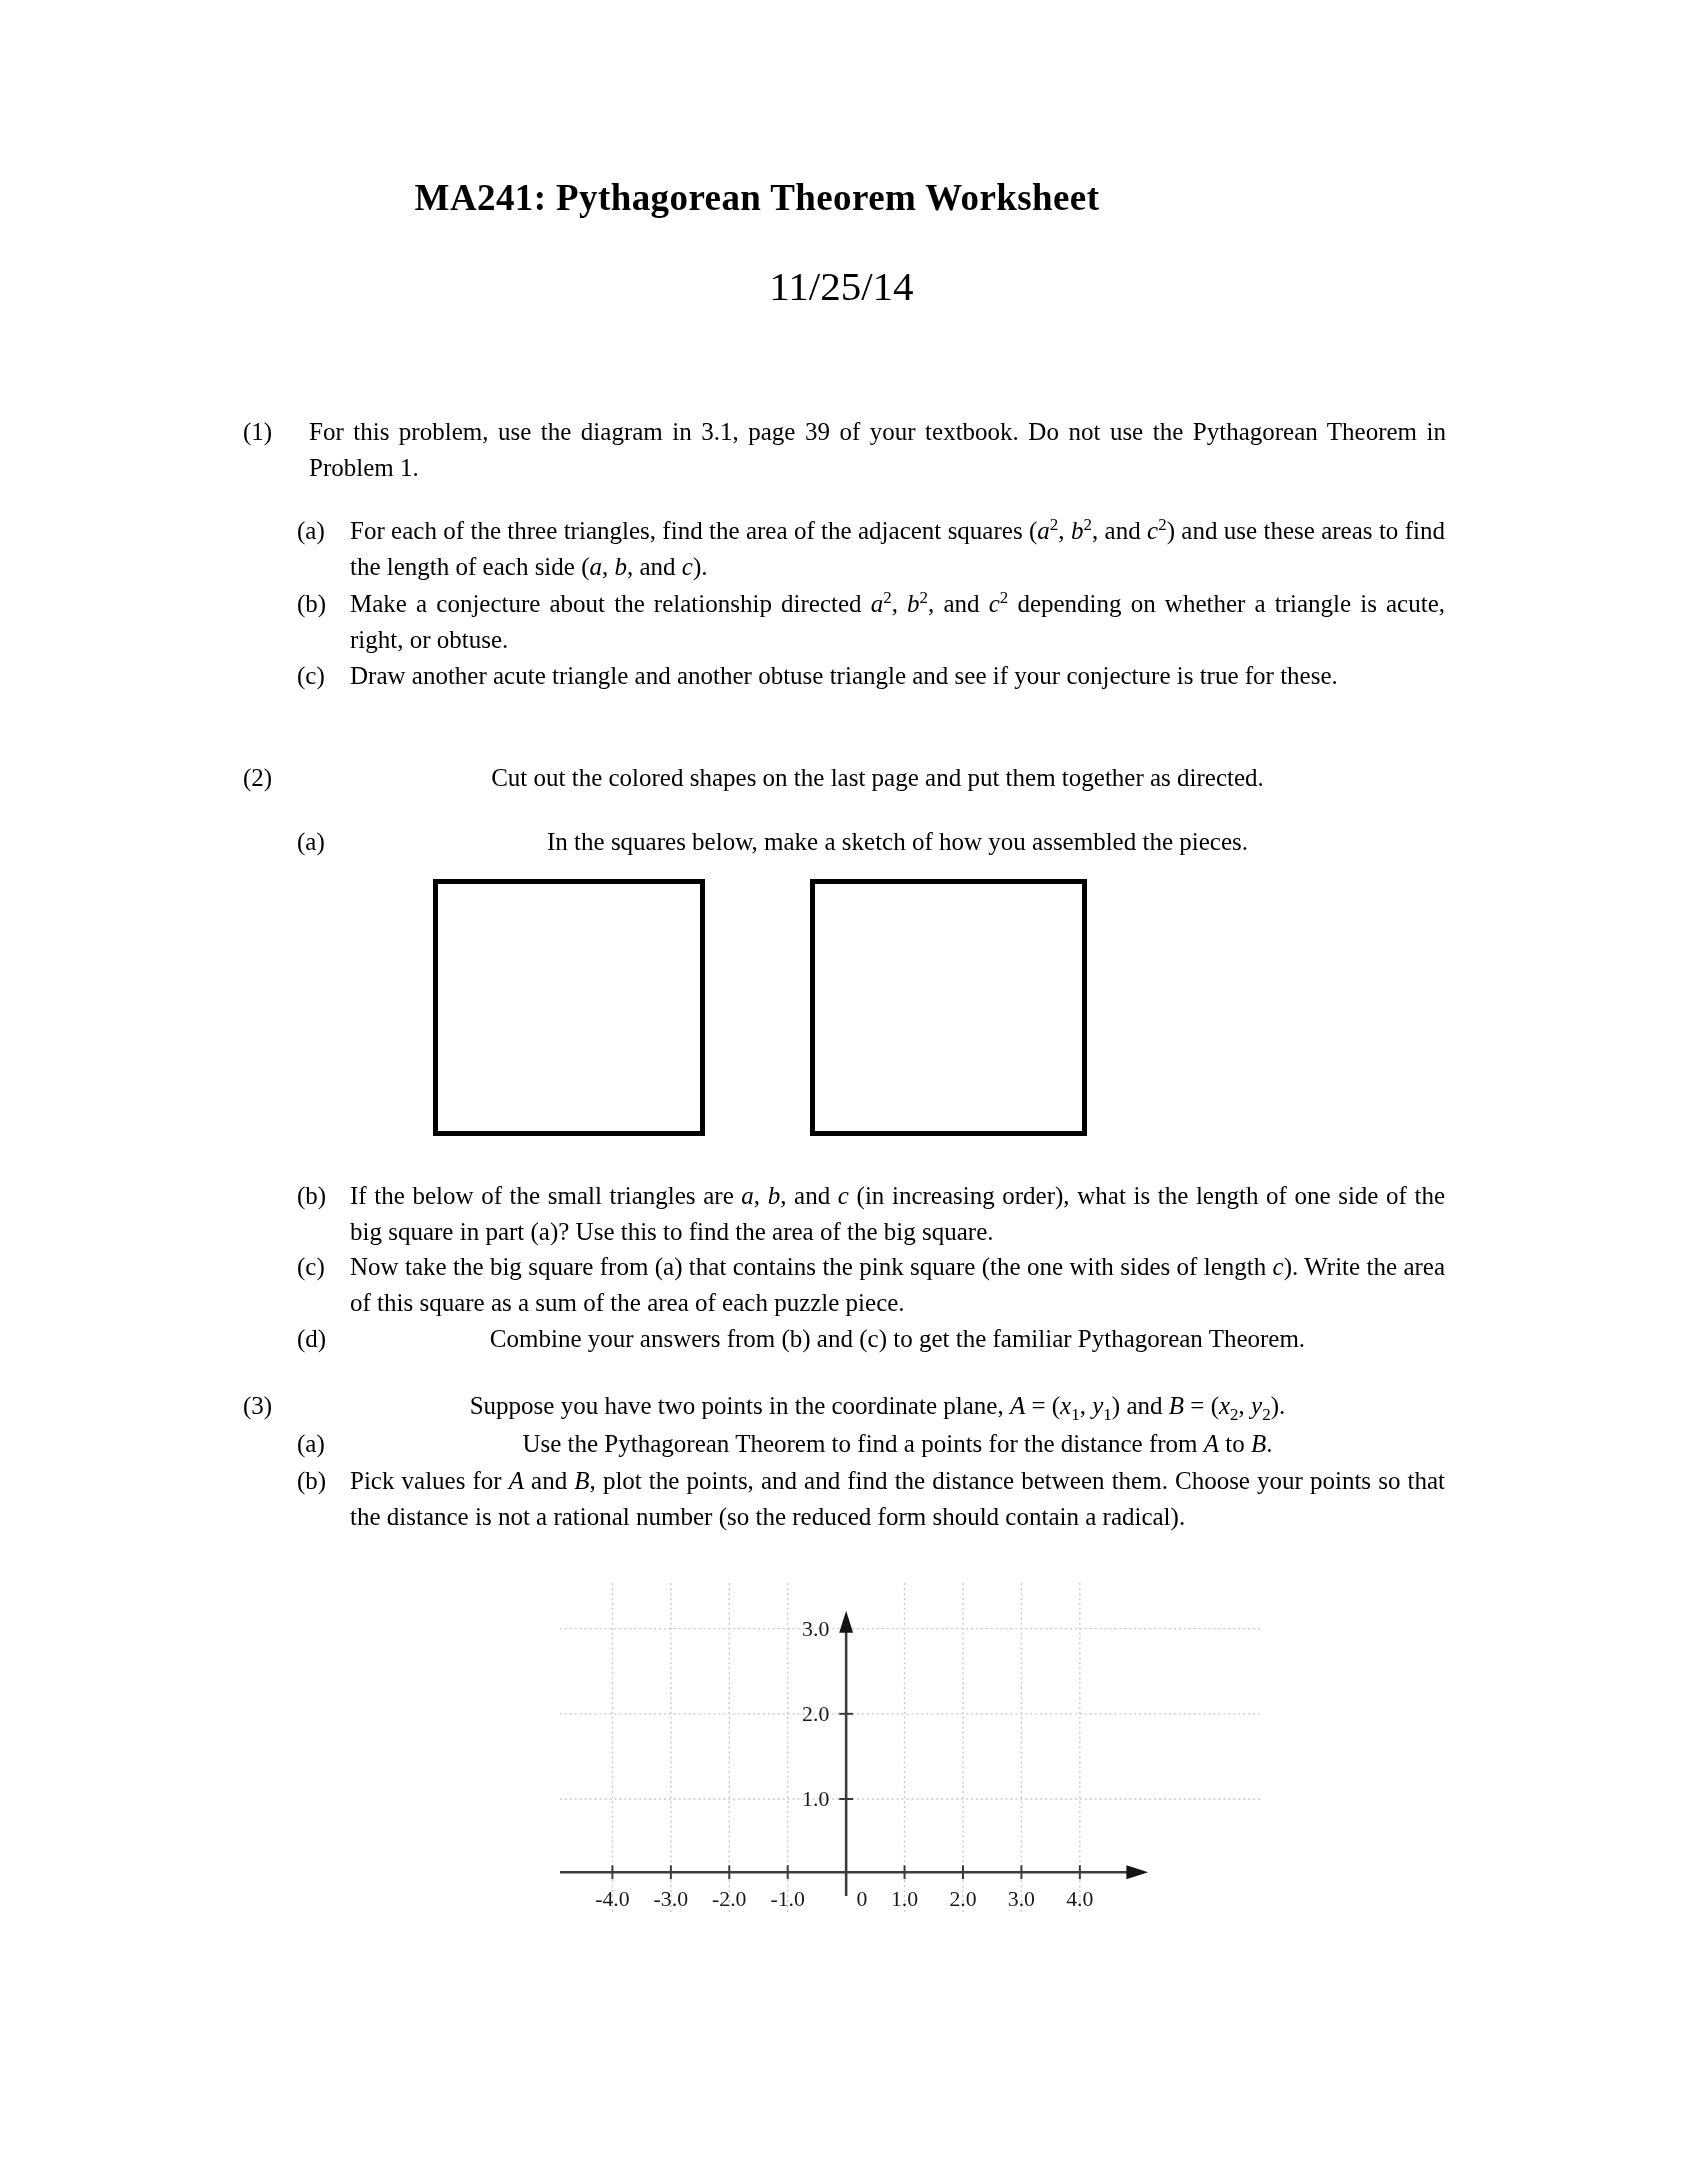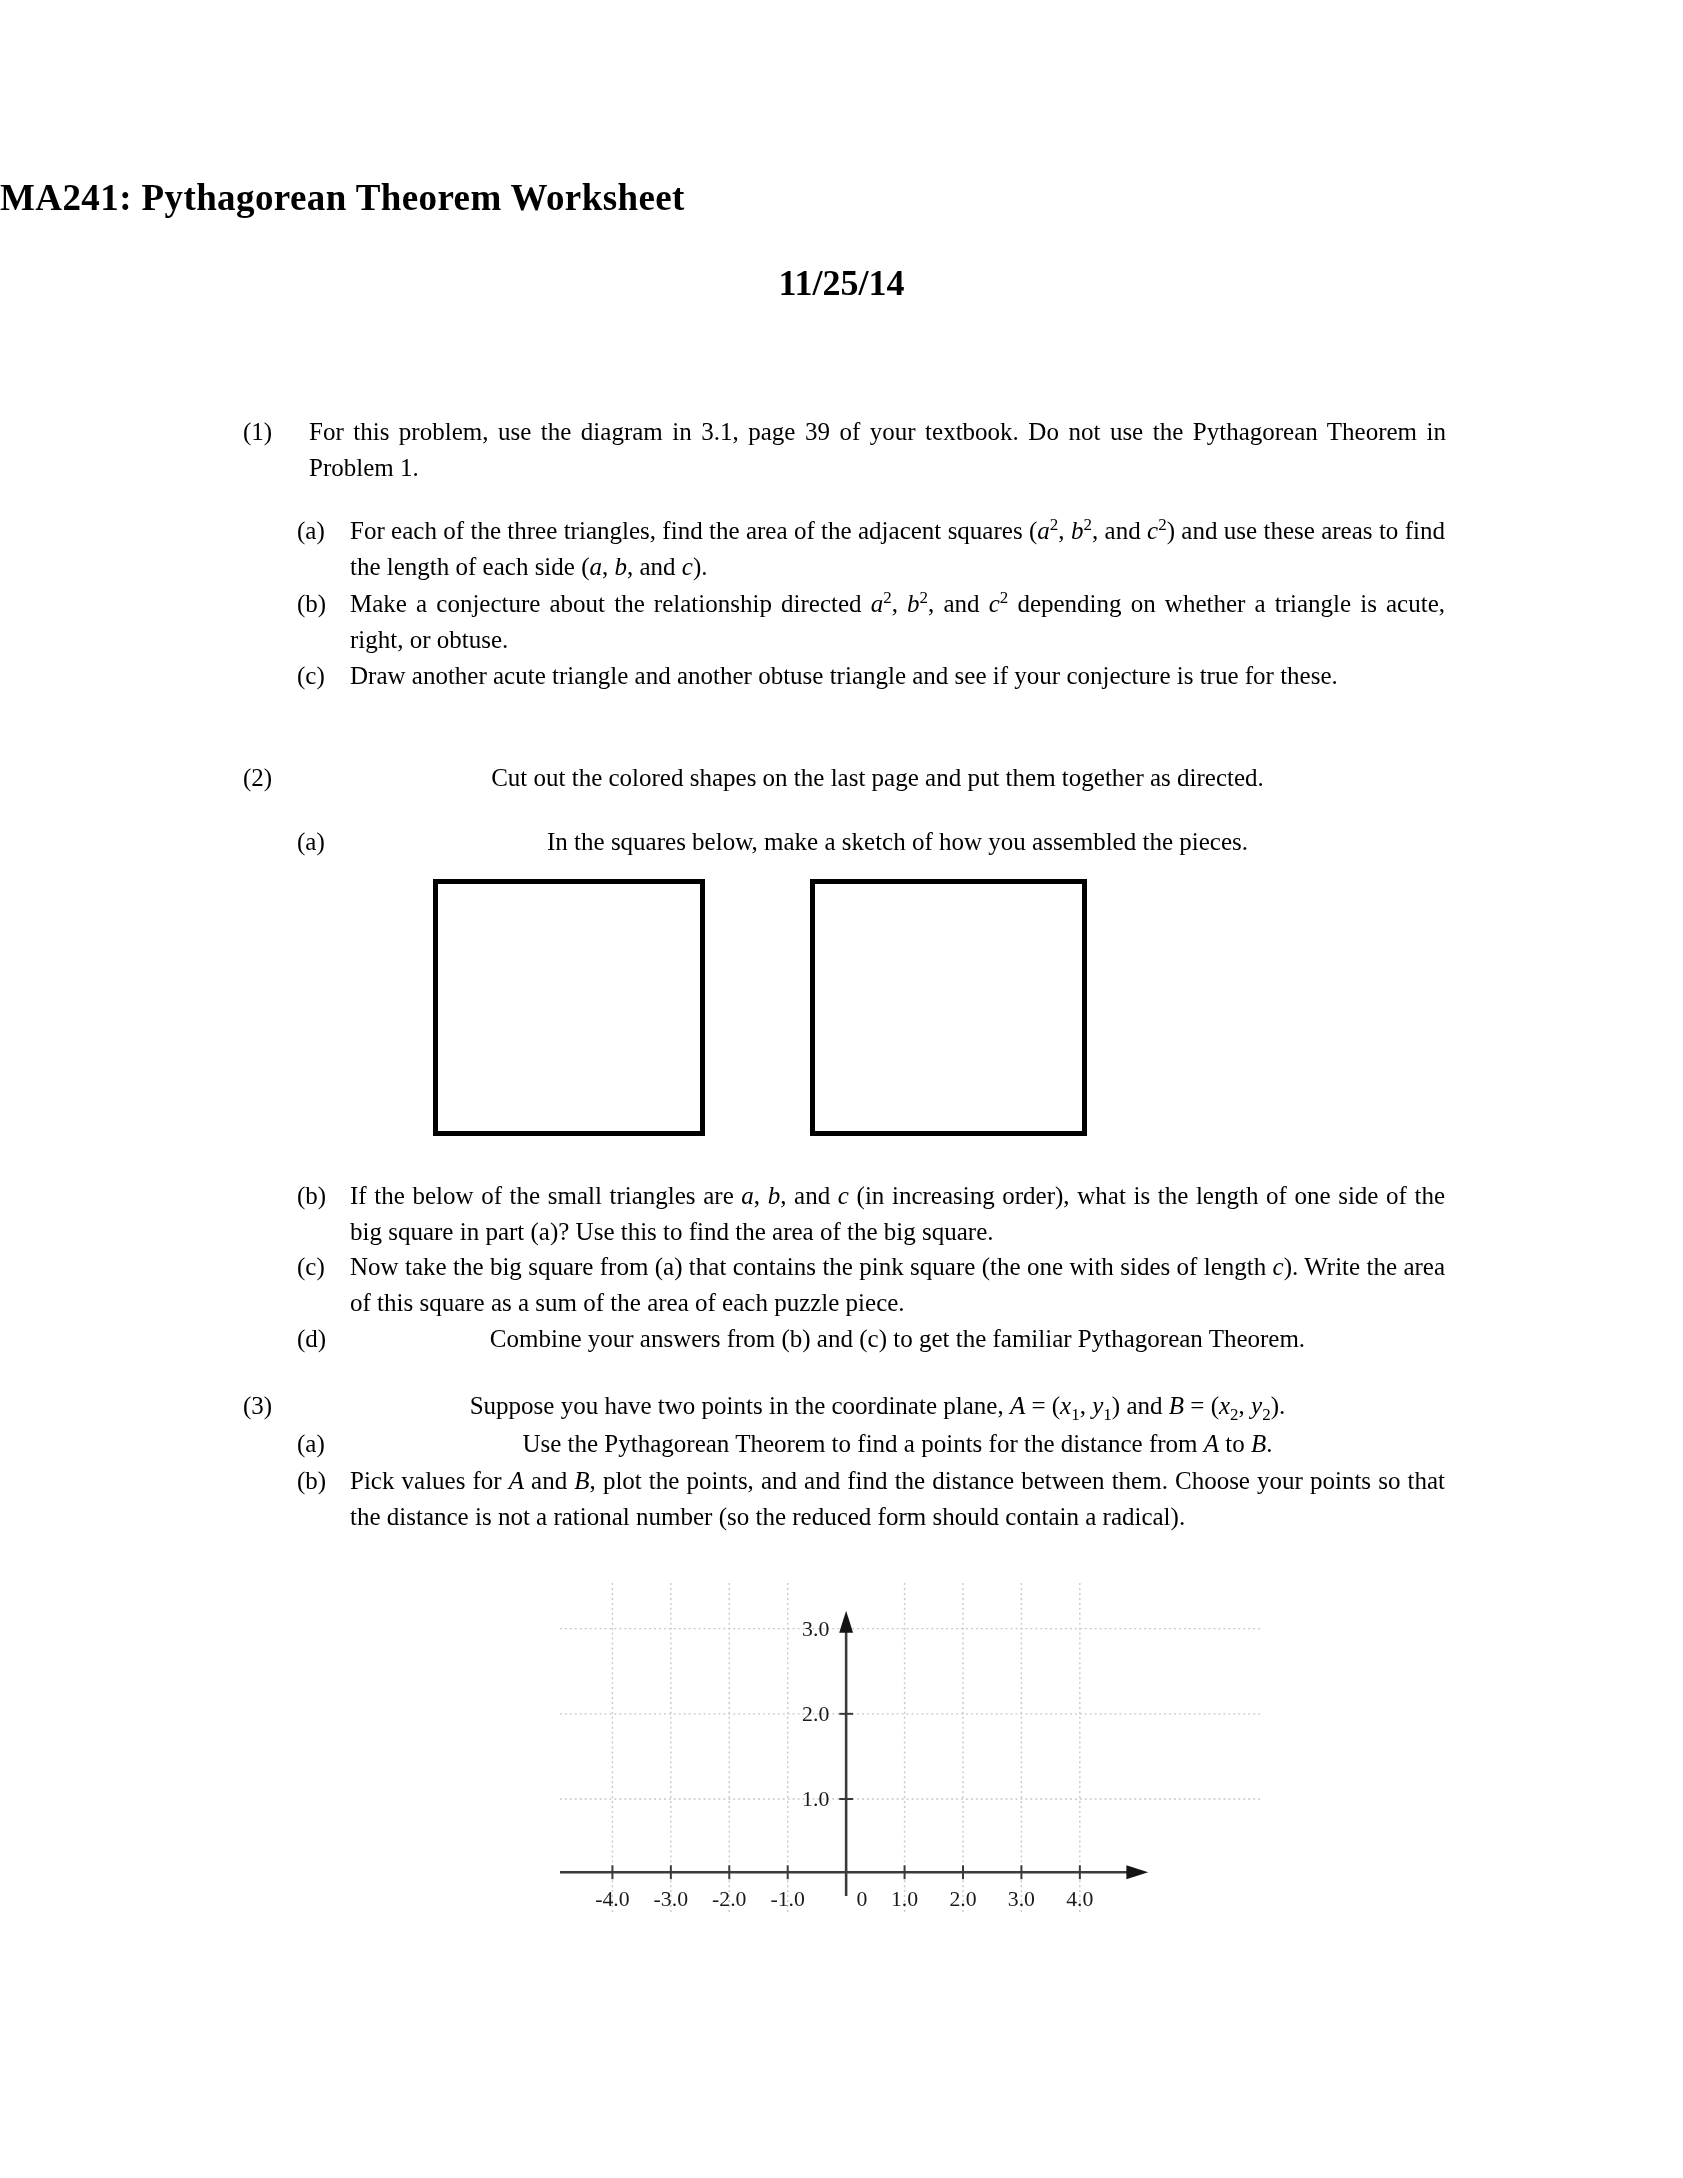--- a/index.html
+++ b/index.html
@@ -19,32 +19,32 @@
     position: absolute;
     left: 0; top: 0;
     width: 1683px;
     height: 2178px;
   }
   
   .doc-title {
     position: absolute;
     left: 0; top: 176px;
     width: 1514px;
-    text-align: left;
+    text-align: center;
     font-size: 37px;
     font-weight: bold;
     letter-spacing: 0.4px;
   }
   .doc-date {
     position: absolute;
     left: 0; top: 262px;
     width: 1683px;
     text-align: center;
-    font-size: 36px;
-    font-weight: bold;
+    font-size: 41px;
+    font-weight: normal;
   }
   
   .prob {
     position: absolute;
     font-size: 25px;
     line-height: 36px;
   }
   .prob .lbl {
     position: absolute;
     left: 0; top: 0;

